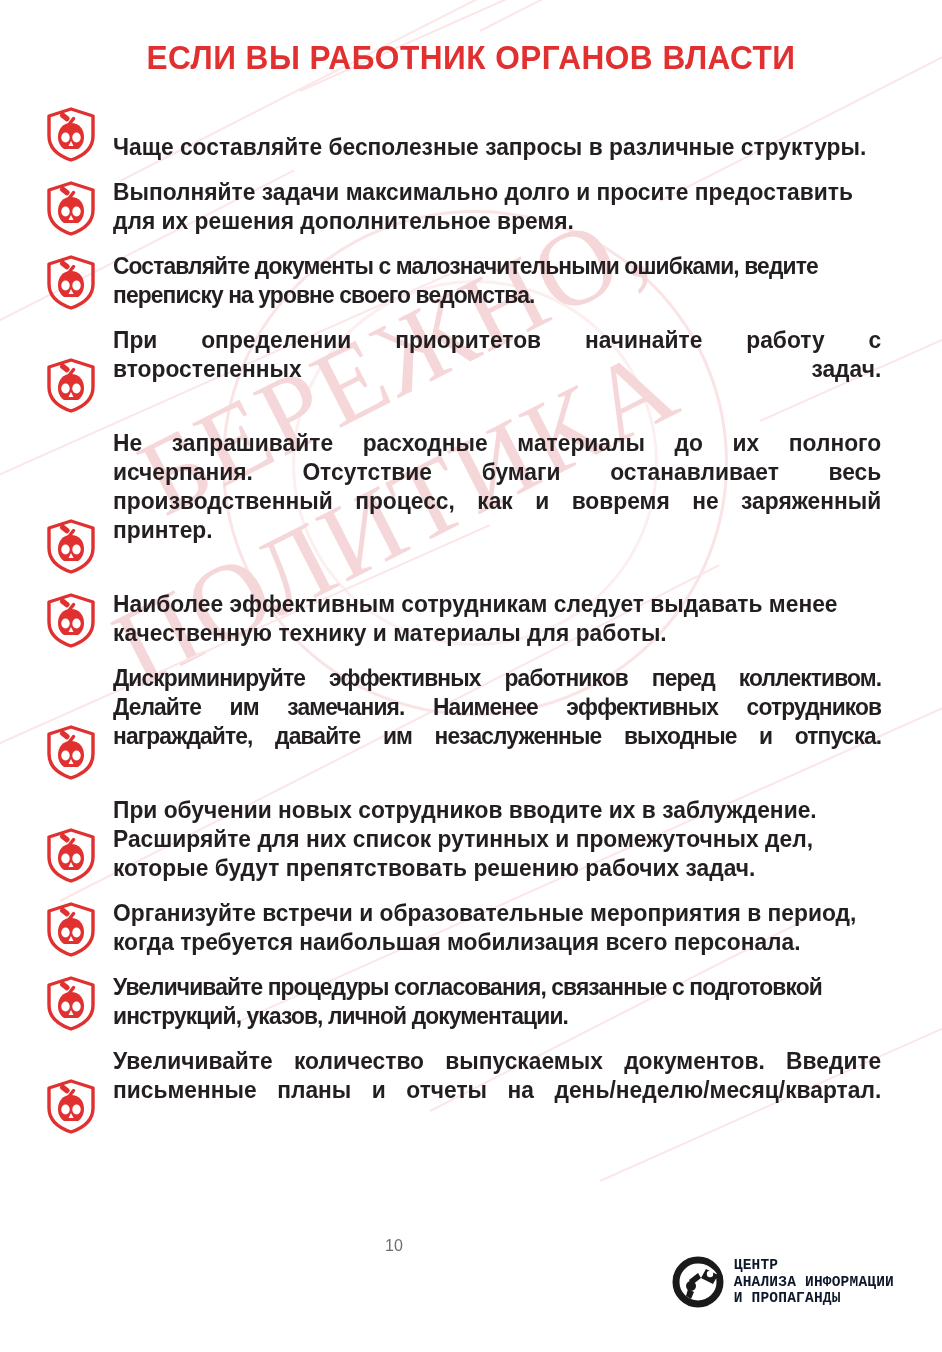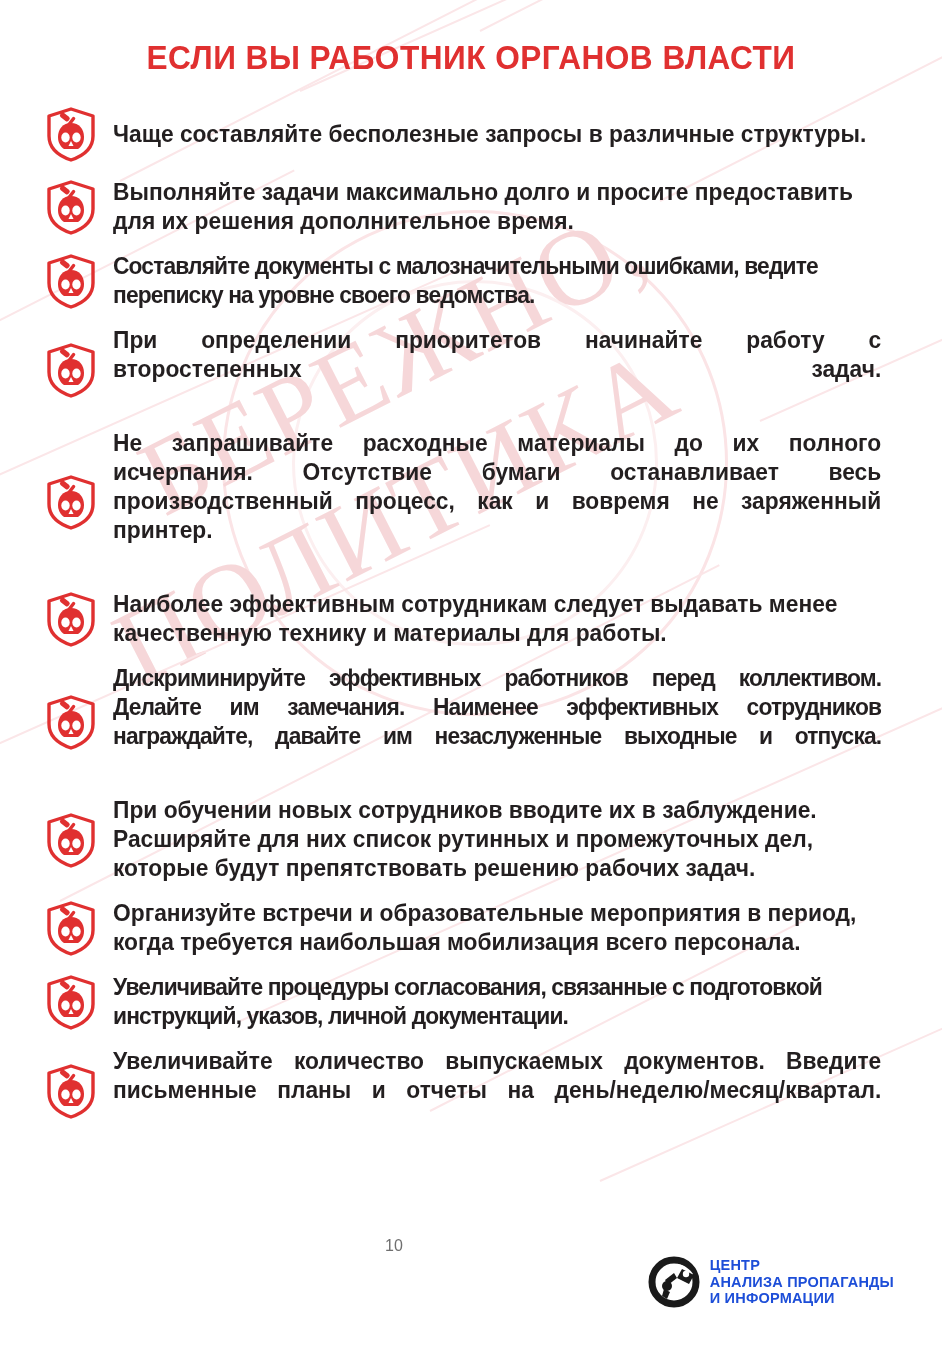--- a/index.html
+++ b/index.html
@@ -93,21 +93,21 @@
   #advice-list {
     position: absolute;
     left: 45px;
     top: 104px;
     width: 860px;
   }
 
   .advice-item {
     position: relative;
     display: flex;
-    align-items: center;
+    align-items: flex-end;
     margin-bottom: 14px;
   }
 
   .shield-icon {
     flex: 0 0 auto;
     width: 52px;
     height: 56px;
     margin-right: 16px;
     margin-top: 2px;
   }
@@ -141,25 +141,25 @@
     align-items: center;
   }
   #footer-logo-mark {
     width: 52px;
     height: 52px;
     margin-right: 10px;
     flex: 0 0 auto;
   }
   #footer-logo-mark svg { display: block; }
   #footer-logo-text {
-    font-family: Liberation Sans, sans-serif;
+    font-family: Liberation Mono, monospace;
     font-size: 14.5px;
     font-weight: bold;
     line-height: 16.5px;
-    color: #1d4ed8;
+    color: #0f172a;
     letter-spacing: 0.2px;
   }
 
   #page-number {
     position: absolute;
     left: 0;
     top: 1237px;
     width: 788px;
     text-align: center;
     font-family: "Liberation Sans", sans-serif;
@@ -392,20 +392,20 @@
           <path d="M34 13 L46 19 L41 28 L29 22 Z"></path>
           <path d="M29 22 L20 29 L17 24 L26 17 Z"></path>
           <circle cx="19" cy="30" r="5"></circle>
           <path d="M16 33 L22 36 L19 43 L14 40 Z"></path>
         </g>
         <circle cx="38" cy="18" r="3.2" fill="#ffffff"></circle>
       </svg>
     </div>
     <div id="footer-logo-text">
       <div>ЦЕНТР</div>
-      <div>АНАЛИЗА ПРОПАГАНДЫ</div>
-      <div>И ИНФОРМАЦИИ</div>
+      <div>АНАЛИЗА ИНФОРМАЦИИ</div>
+      <div>И ПРОПАГАНДЫ</div>
     </div>
   </div>
 
   <div id="page-number">10</div>
 
 </div>
 
 </body></html>

